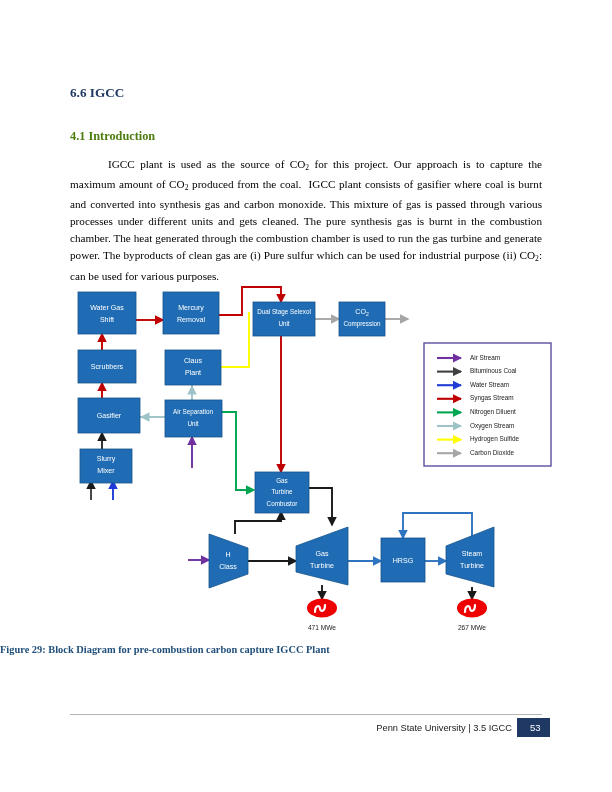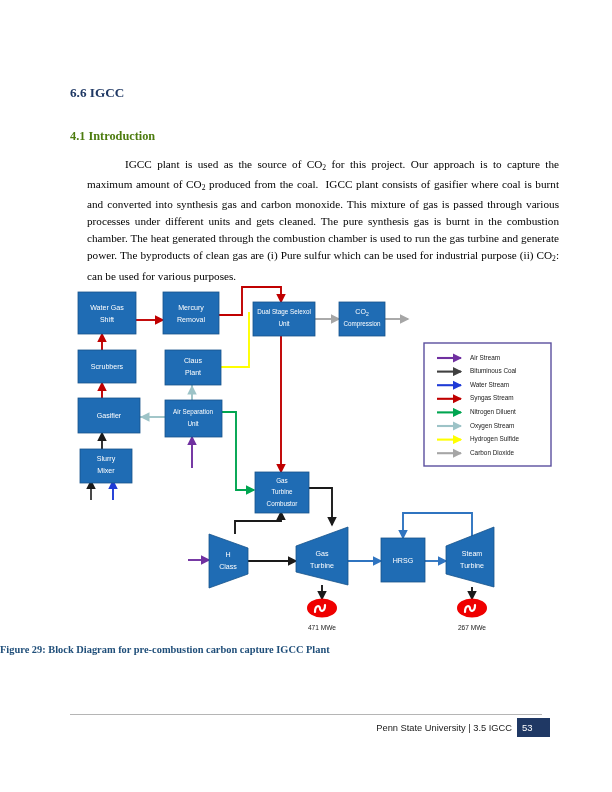--- a/index.html
+++ b/index.html
@@ -33,21 +33,20 @@
   }
 
   
   .body-par {
     position:absolute; left:70px; top:156px; width:472px;
     font-family:"Liberation Serif", serif;
     font-size:11.2px; line-height:17.1px;
     color:#000; text-align:justify;
     text-indent:38px;
     hyphens:none;
-    margin-left:17px;
   }
   .body-par sub { font-size:7.6px; vertical-align:-2px; }
 
   
   .figure { position:absolute; left:0; top:0; width:612px; height:792px; pointer-events:none; }
 
   .fig-caption {
     position:absolute; left:0; top:644px; width:612px;
     font-family:"Liberation Serif", serif;
     font-weight:bold; font-size:10.4px; color:#1f4e79;
@@ -64,21 +63,21 @@
     font-size:9.3px; color:#1a1a1a;
   }
   .page-num-box {
     position:absolute; right:62px; top:718px;
     width:33px; height:19px;
     background:#1f3864;
     color:#ffffff;
     font-family:"Liberation Sans", sans-serif;
     font-size:9.5px;
     display:flex; align-items:center; justify-content:flex-start;
-    padding-left:5px; box-sizing:border-box;
+    padding-left:13px; box-sizing:border-box;
   }
 
   
   .blk-label {
     font-family:"Liberation Sans", sans-serif;
     font-size:7.1px;
     fill:#ffffff;
     text-anchor:middle;
     dominant-baseline:middle;
   }

